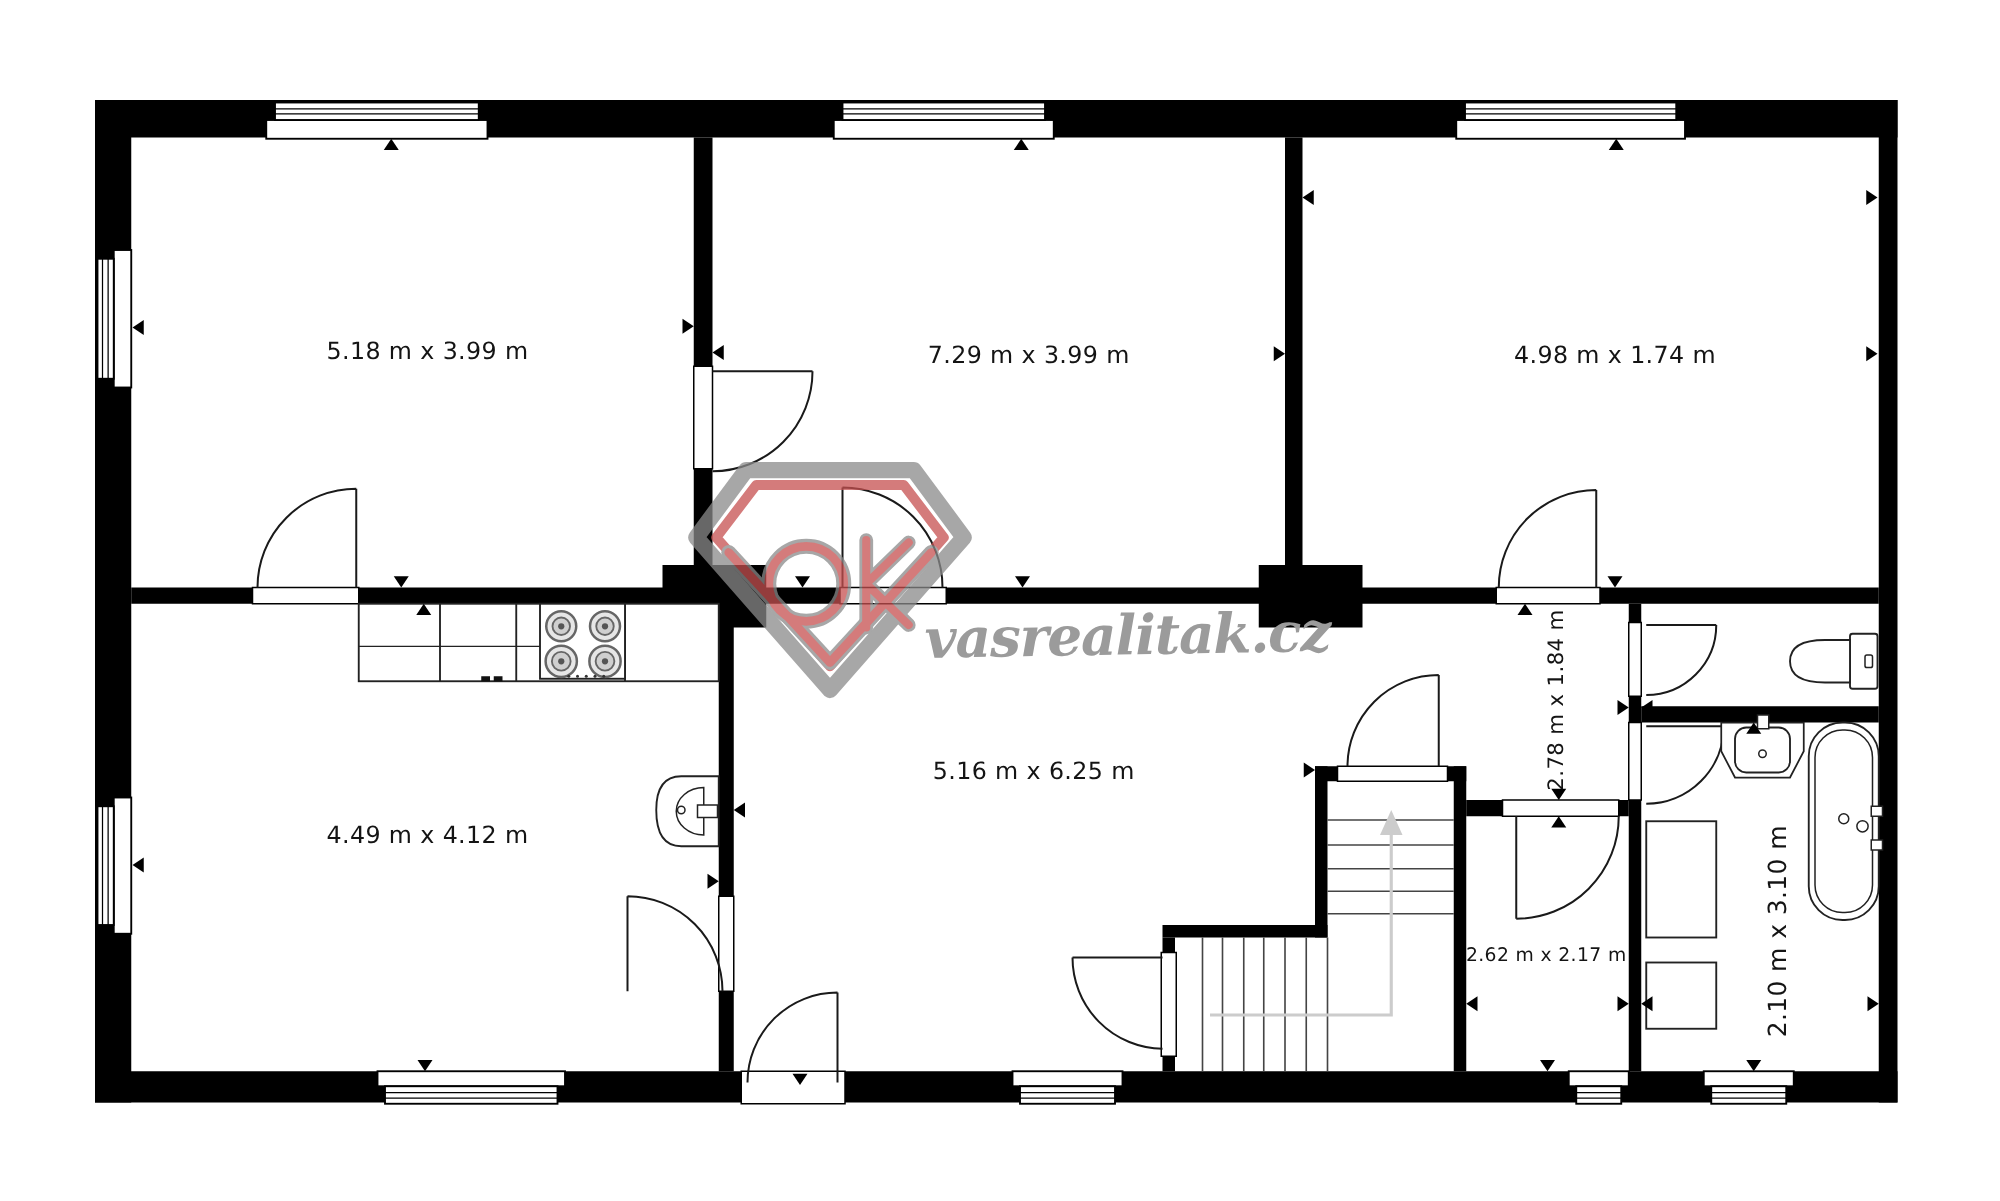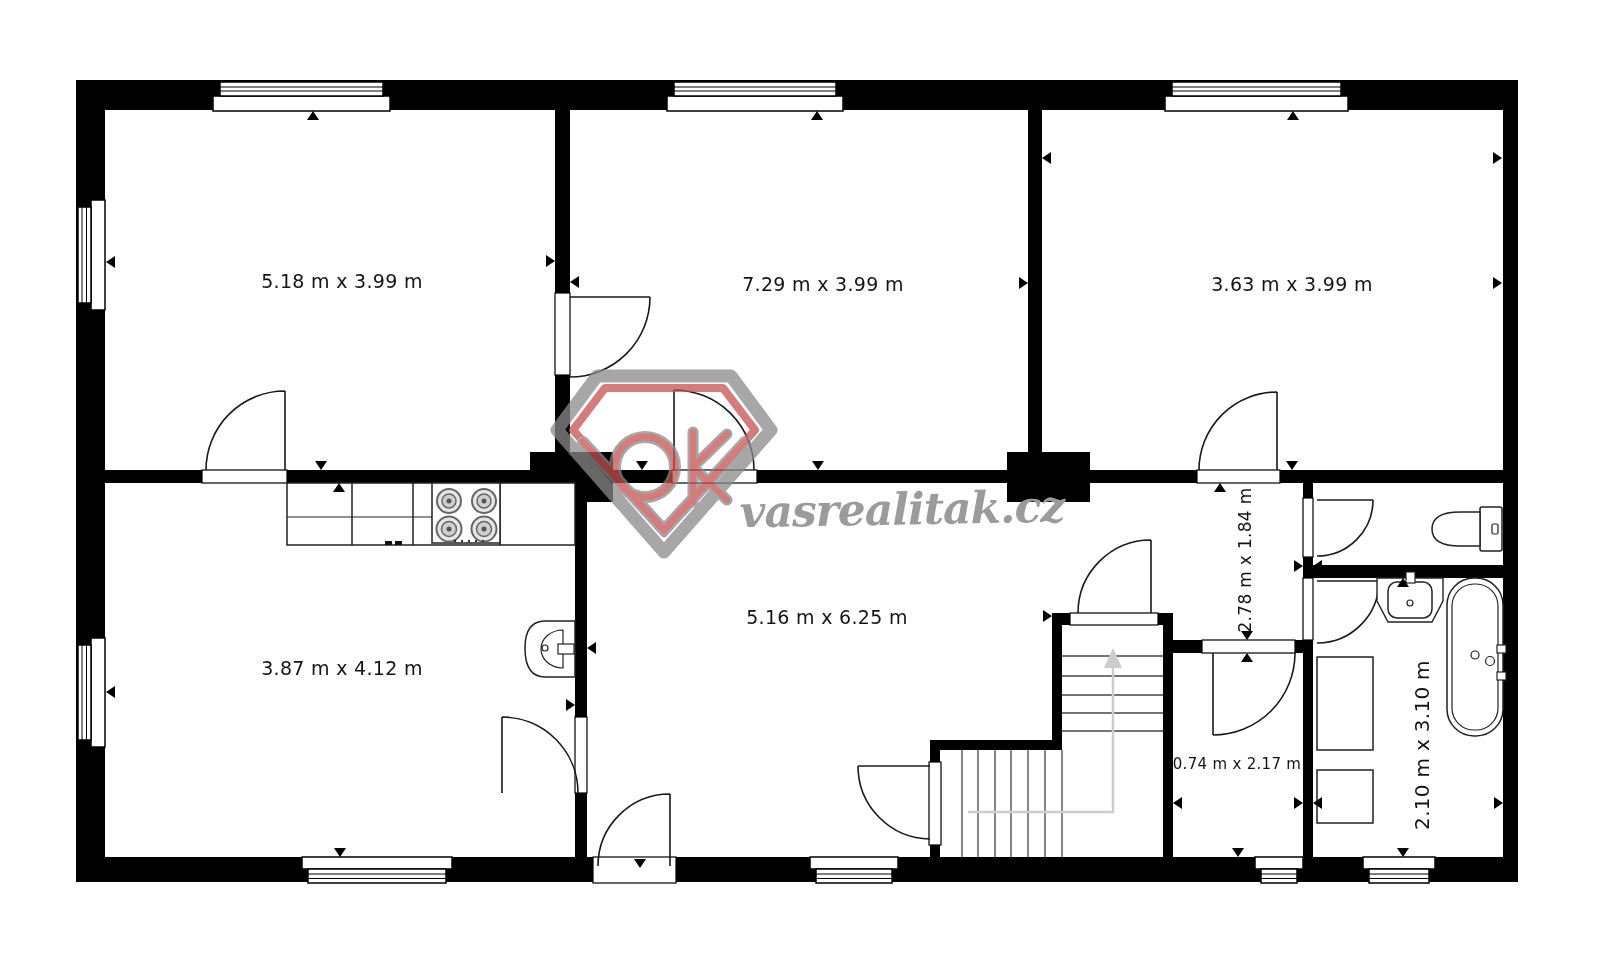--- a/index.html
+++ b/index.html
@@ -273,21 +273,21 @@
     <circle cx="94" cy="99" r="30" stroke="#8a8a8a" stroke-width="12"></circle>
     <path d="M142,64 V134 M142,99 L176,66 M142,99 L176,132" stroke="#8a8a8a" stroke-width="11"></path>
     <path d="M32,74 L113,162 L194,74" stroke="#c65050" stroke-width="7"></path>
     <circle cx="94" cy="99" r="30" stroke="#c65050" stroke-width="7"></circle>
     <path d="M142,64 V134 M142,99 L176,66 M142,99 L176,132" stroke="#c65050" stroke-width="6.5"></path>
   </g>
 </svg>
 
   <div class="lbl" style="left:342px;top:281px">5.18 m x 3.99 m</div>
   <div class="lbl" style="left:823px;top:284px">7.29 m x 3.99 m</div>
-  <div class="lbl" style="left:1292px;top:284px">3.63 m x 3.99 m</div>
-  <div class="lbl" style="left:342px;top:668px">3.87 m x 4.12 m</div>
+  <div class="lbl" style="left:1292px;top:284px">4.98 m x 1.74 m</div>
+  <div class="lbl" style="left:342px;top:668px">4.49 m x 4.12 m</div>
   <div class="lbl" style="left:827px;top:617px">5.16 m x 6.25 m</div>
   <div class="lbl v v17" style="left:1245px;top:560px">2.78 m x 1.84 m</div>
-  <div class="lbl small" style="left:1237px;top:764px">0.74 m x 2.17 m</div>
+  <div class="lbl small" style="left:1237px;top:764px">2.62 m x 2.17 m</div>
   <div class="lbl v v20" style="left:1422px;top:745px">2.10 m x 3.10 m</div>
 
   <div id="brand-text">vasrealitak.cz</div>
 </div>
 
 </body></html>

